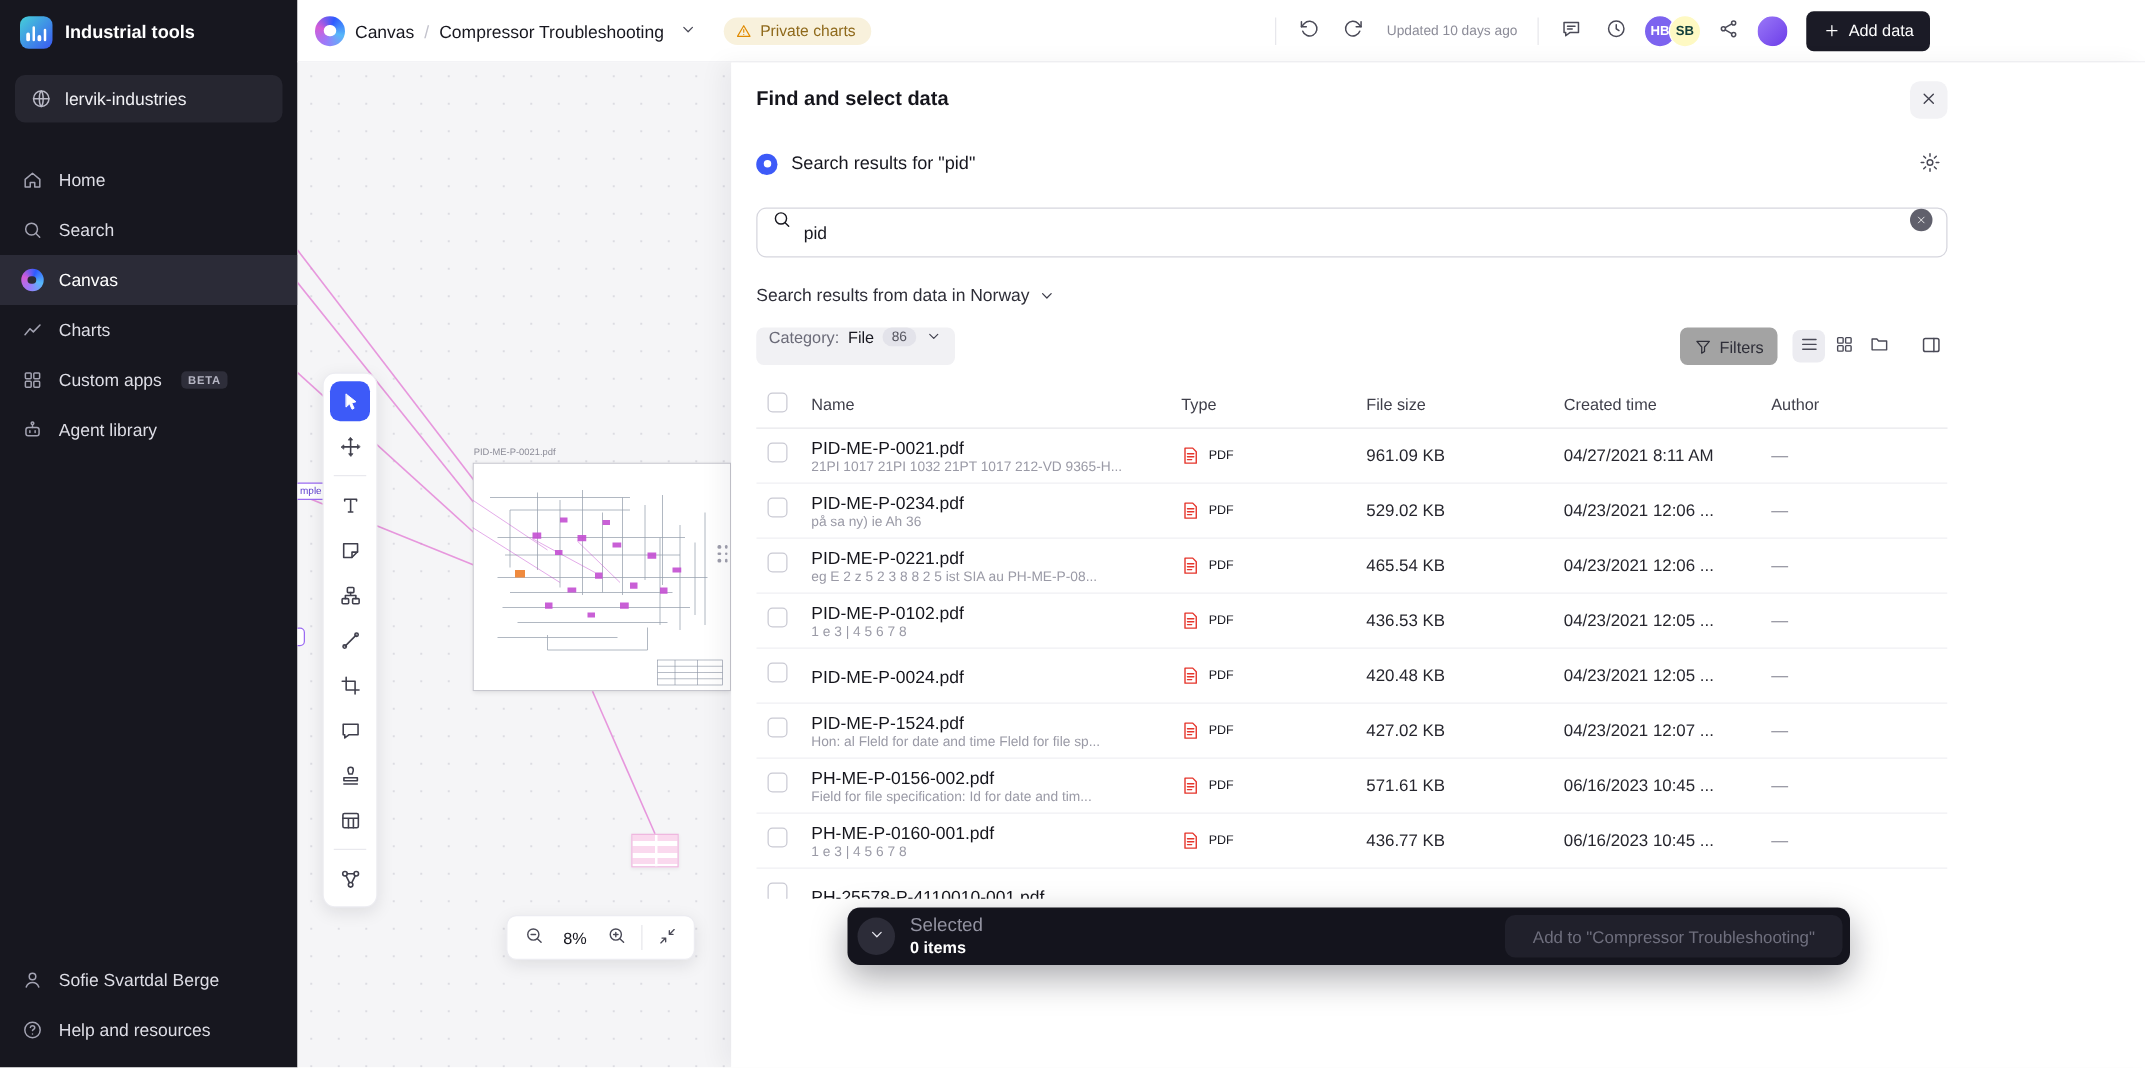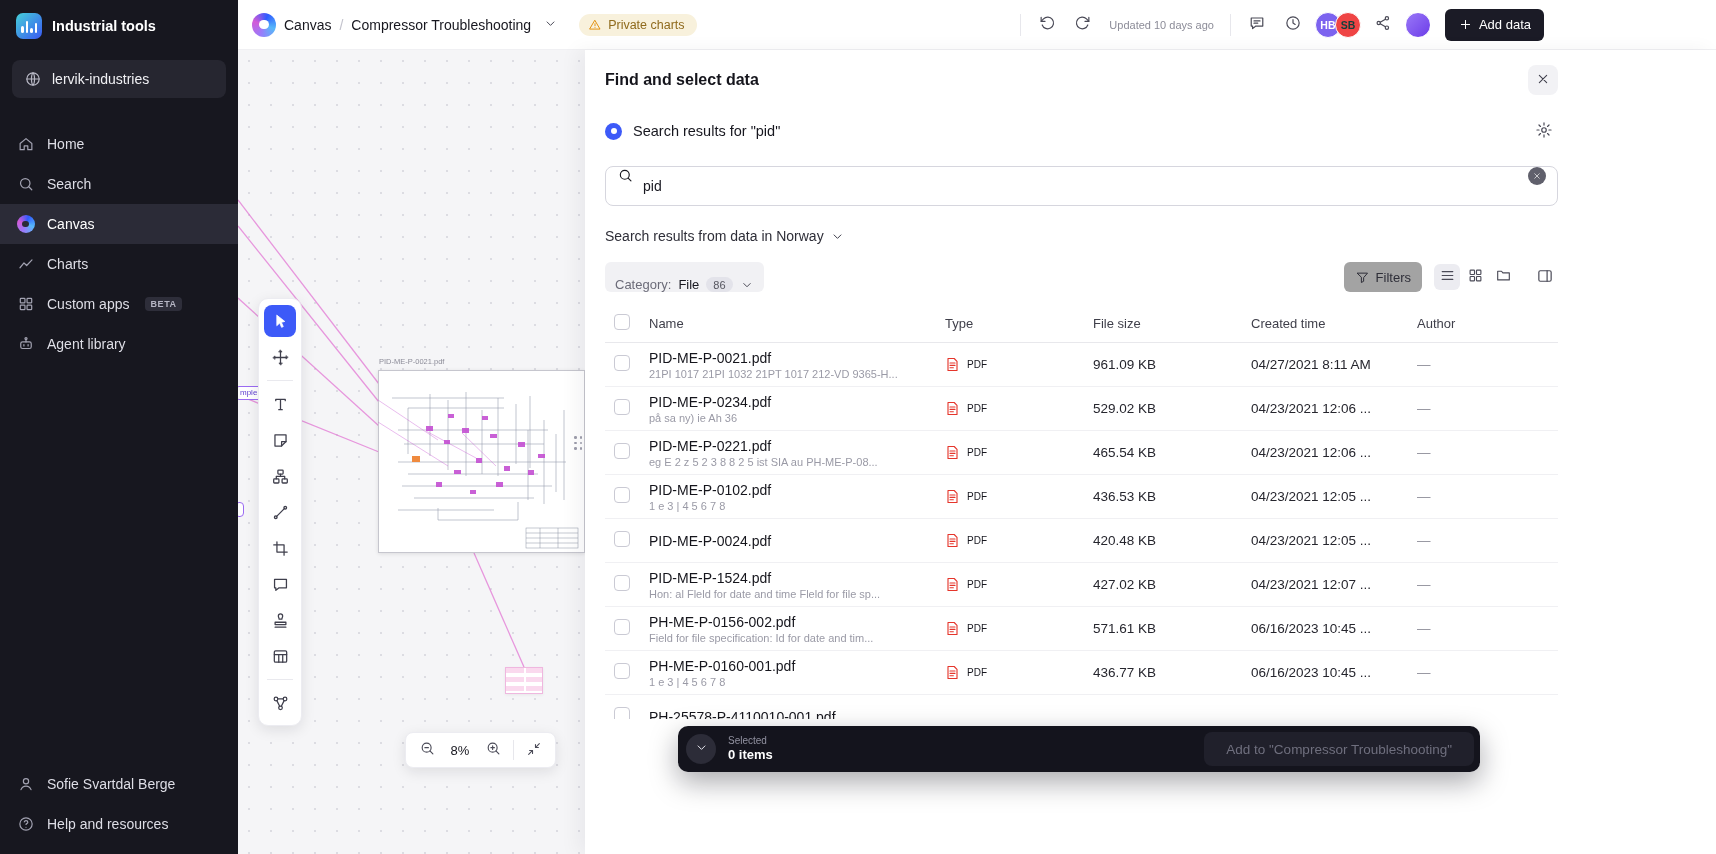--- a/index.html
+++ b/index.html
@@ -76,21 +76,21 @@
   .m-close{margin-left:auto;width:30px;height:30px;background:#F2F2F5;border:none;border-radius:8px;display:flex;align-items:center;justify-content:center;color:#3F3F4C;cursor:pointer;}
   .m-scope{display:flex;align-items:center;gap:11px;margin-top:28px;height:22px;}
   .radio{width:17px;height:17px;border-radius:50%;background:#3D5AF8;position:relative;flex:none;cursor:pointer;display:inline-block;}
   .radio::after{content:"";position:absolute;inset:5.5px;background:#fff;border-radius:50%;}
   .m-scope-label{font-size:14.5px;color:#17171F;}
   .m-search{margin-top:24px;height:40px;border:1px solid #D6D6DE;border-radius:8px;display:flex;padding:0 11px;gap:9px;flex:none;}
   .m-search input{flex:1;border:none;outline:none;font-size:14px;color:#17171F;font-family:inherit;background:transparent;}
   .clear-btn{width:18px;height:18px;border:none;border-radius:50%;background:#60606C;color:#fff;display:flex;align-items:center;justify-content:center;cursor:pointer;padding:0;flex:none;}
   .m-source{margin-top:20px;display:flex;align-items:center;gap:6px;font-size:14px;color:#2E2E38;font-weight:500;cursor:pointer;width:max-content;height:20px;}
   .m-catrow{margin-top:16px;display:flex;align-items:center;height:30px;flex:none;}
-  .chip{display:flex;align-items:flex-end;gap:7px;background:#F1F1F4;border-radius:6px;height:30px;padding:0 10px;font-size:13px;cursor:pointer;border:none;}
+  .chip{display:flex;align-items:flex-start;gap:7px;background:#F1F1F4;border-radius:6px;height:30px;padding:0 10px;font-size:13px;cursor:pointer;border:none;}
   .chip-label{color:#6B6B78;}
   .chip-value{color:#17171F;font-weight:500;}
   .chip-count{background:#E3E3EA;border-radius:999px;font-size:11px;color:#55555F;padding:1.5px 7px;}
   .filters-btn{display:flex;align-items:center;gap:6px;background:#a3a3a3;border:none;border-radius:6px;height:30px;padding:0 11px;font-size:13px;color:#2E2E38;cursor:pointer;margin-left:auto;font-weight:500;}
   .view-group{display:flex;align-items:center;gap:2px;margin-left:12px;}
   .view-btn{width:26px;height:26px;border:none;border-radius:6px;background:transparent;display:flex;align-items:center;justify-content:center;color:#4A4A57;cursor:pointer;padding:0;}
   .view-btn.active{background:#ECECF1;}
   .panel-btn{margin-left:16px;}
 
   .thead{display:grid;grid-template-columns:44px 296px 148px 158px 166px 1fr;align-items:center;margin-top:22px;padding-bottom:9px;border-bottom:1px solid #E8E8EC;font-size:13px;color:#3F3F4A;flex:none;}
@@ -102,21 +102,21 @@
   .fname{font-size:14px;color:#15151C;white-space:nowrap;overflow:hidden;text-overflow:ellipsis;}
   .fsub{font-size:11px;color:#9A9AA6;margin-top:2px;white-space:nowrap;overflow:hidden;text-overflow:ellipsis;}
   .c-type{display:flex;align-items:center;gap:7px;font-size:10px;color:#17171F;}
   .c-type .icon{display:flex;}
   .c-size,.c-created{font-size:13.5px;color:#26262E;white-space:nowrap;}
   .c-author{font-size:13.5px;color:#8C8C98;}
 
   .selection-bar{position:absolute;left:93px;bottom:82px;width:802px;height:46px;background:#14141D;border-radius:10px;display:flex;align-items:center;gap:12px;padding:0 6px 0 8px;box-shadow:0 10px 28px rgba(10,10,20,.35);z-index:5;}
   .chev-circle{width:30px;height:30px;border-radius:50%;background:#2C2C38;border:none;color:#E6E6EE;display:flex;align-items:center;justify-content:center;cursor:pointer;flex:none;padding:0;}
   .sel-col{display:flex;flex-direction:column;justify-content:center;line-height:1.3;}
-  .sel-label{font-size:10px;color:#9292A0;}
+  .sel-label{font-size:15px;color:#9292A0;}
   .sel-count{font-size:13px;color:#fff;font-weight:700;}
   .add-btn{margin-left:auto;height:34px;background:#20202B;border:none;border-radius:8px;color:#6F6F7E;font-size:13.5px;padding:0 22px;cursor:default;font-weight:500;white-space:nowrap;}
 </style>
 </head>
 <body>
 
 <div class="app">
 
   <aside class="sidebar">
     <div class="sb-brand">
@@ -261,21 +261,21 @@
               </svg></span>
           </button>
         <button class="icon-btn">
             <span><svg width="18" height="18" viewBox="0 0 24 24" fill="none" stroke="currentColor" stroke-width="1.6" stroke-linecap="round" stroke-linejoin="round">
                 <circle cx="12" cy="12" r="8.2"></circle>
                 <path d="M12 7.6V12l2.9 1.9"></path>
               </svg></span>
           </button>
         <span class="avatars" id="topbar-avatars">
             <span class="avatar" style="background:#7C63EF;color:#FFFFFF">HB</span>
-            <span class="avatar" style="background:#ef4444;color:#123F3B">SB</span>
+            <span class="avatar" style="background:#fef9c3;color:#123F3B">SB</span>
           </span>
         <button class="icon-btn">
             <span><svg width="18" height="18" viewBox="0 0 24 24" fill="none" stroke="currentColor" stroke-width="1.6" stroke-linecap="round" stroke-linejoin="round">
                 <circle cx="6.3" cy="12" r="2.2"></circle>
                 <circle cx="17.2" cy="5.8" r="2.2"></circle>
                 <circle cx="17.2" cy="18.2" r="2.2"></circle>
                 <path d="m8.3 10.9 6.9-4M8.3 13.1l6.9 4"></path>
               </svg></span>
           </button>
         <button class="avatar-user"></button>

